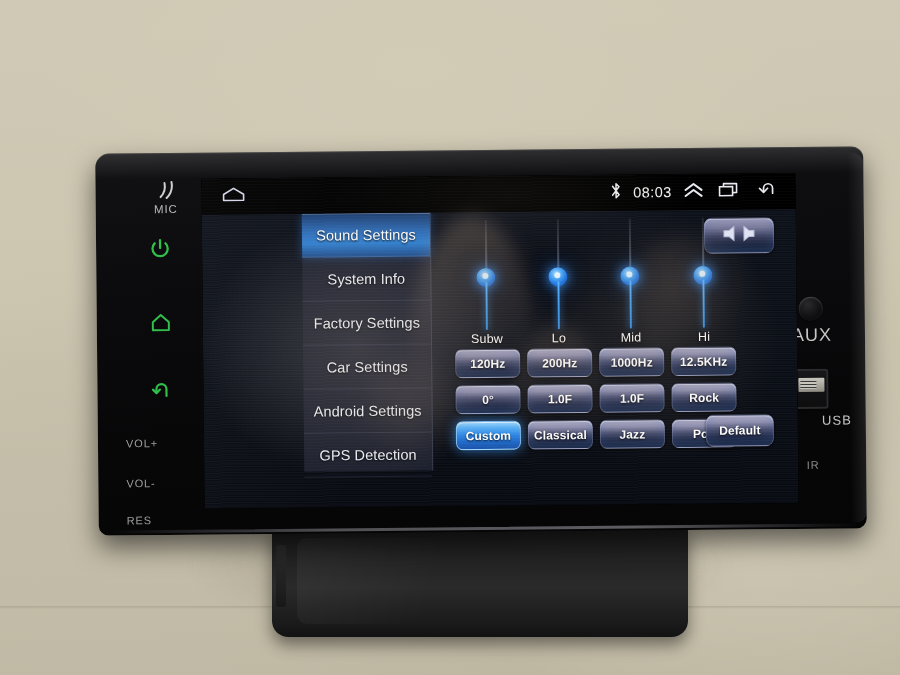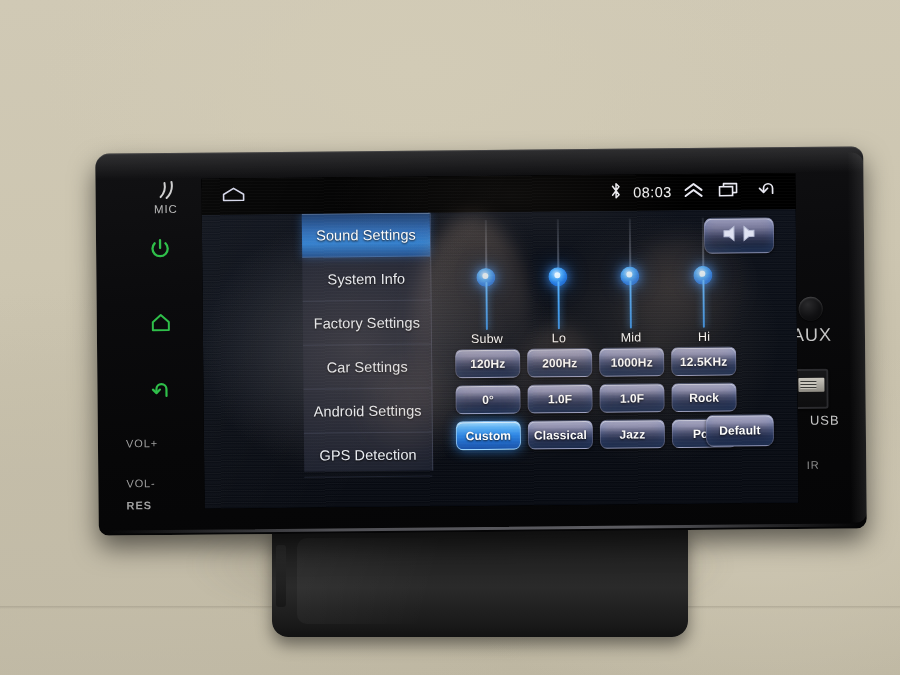--- a/index.html
+++ b/index.html
@@ -104,21 +104,21 @@
   }
   .usb-tongue{
     position:absolute;left:4px;top:9px;width:26px;height:14px;
     background:linear-gradient(180deg,#c9c6bd,#8e8b83);
     border-radius:1px;
   }
   .usb-tongue::after{
     content:"";position:absolute;left:2px;top:3px;width:16px;height:8px;
     background:repeating-linear-gradient(180deg,#3a3a38 0 1px,#c9c6bd 1px 3px);
   }
-  .usb-label{position:absolute;left:12px;top:126px;width:70px;text-align:center;font-size:13px;letter-spacing:1px;color:#c5c5c5;}
+  .usb-label{position:absolute;left:4px;top:126px;width:70px;text-align:right;font-size:13px;letter-spacing:1px;color:#c5c5c5;}
   .ir-label{position:absolute;left:0;top:172px;width:70px;text-align:center;font-size:11px;letter-spacing:1px;color:#8d8d8d;}
 
   
   .screen{
     position:absolute;left:106px;top:26px;width:594px;height:330px;
     background:#000;
     overflow:hidden;
     box-shadow:inset 0 0 22px rgba(0,0,0,.9);
   }
   .screen-glass{
@@ -300,21 +300,21 @@
         <span>
           <svg width="24" height="22" viewBox="0 0 24 22">
             <path d="M17 17 L17 10 A5 5 0 0 0 7 10 L7 13" stroke="#2fbf4a" stroke-width="2.2" fill="none" stroke-linecap="round"></path>
             <path d="M3.5 10.5 L7 14 L10.5 10.5" stroke="#2fbf4a" stroke-width="2.2" fill="none" stroke-linecap="round" stroke-linejoin="round"></path>
           </svg>
         </span>
       </div>
 
       <div class="hw-txt" style="top:268px;">VOL+</div>
       <div class="hw-txt" style="top:308px;">VOL-</div>
-      <div class="hw-txt" style="top:330px;font-weight:bold;">RES</div>
+      <div class="hw-txt" style="top:345px;">RES</div>
     </div>
 
     <div class="bezel-right">
       <div class="aux-jack"></div>
       <div class="aux-label">AUX</div>
       <div class="usb-port">
         <div class="usb-tongue"></div>
       </div>
       <div class="usb-label">USB</div>
       <div class="ir-label">IR</div>

